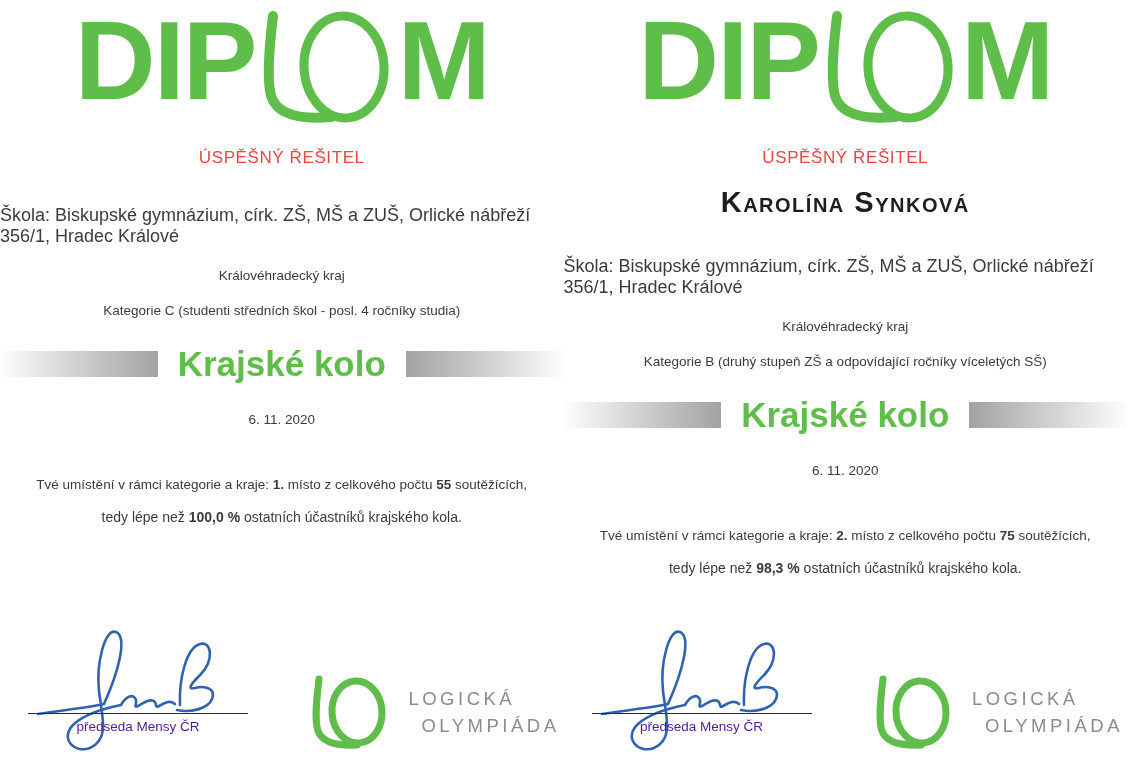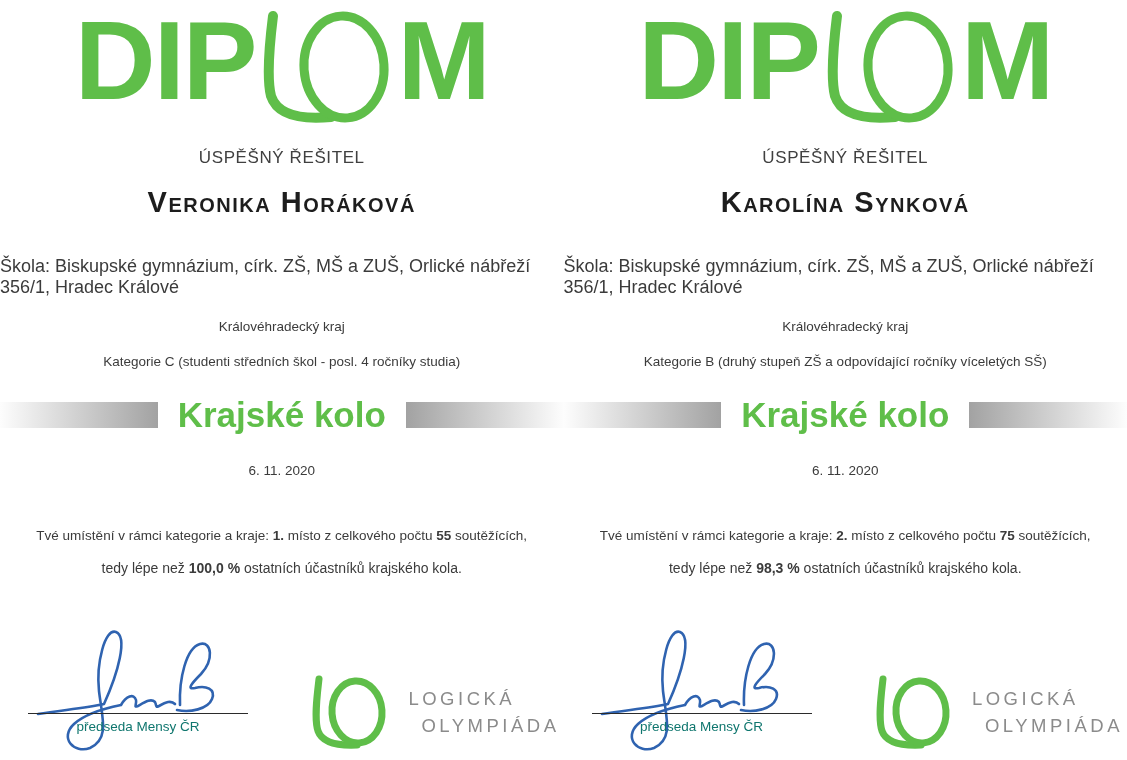--- a/index.html
+++ b/index.html
@@ -21,21 +21,21 @@
   
   .diplom-logo { margin-top:8px; height:118px; display:flex; align-items:flex-start; justify-content:center; }
   .diplom-txt {
     font-size:112px; font-weight:bold; line-height:0.95;
     color:var(--green, #5fbe49);
     letter-spacing:-2px;
   }
   .lo-big { display:block; margin:0 -4px; }
   .lo-big path, .lo-big ellipse { stroke:var(--green, #5fbe49); fill:none; stroke-linecap:round; }
 
-  .subtitle { margin-top:22px; font-size:17px; letter-spacing:0.6px; color:#404040; }
+  .subtitle { margin-top:22px; font-size:17px; letter-spacing:0.6px; color:#ef4444; }
   .name {
     margin-top:18px; font-size:29px; font-weight:bold;
     font-variant:small-caps; letter-spacing:1.5px; color:#1d1d1d;
   }
   .school   { margin-top:37px; font-size:18px; }
   .region   { margin-top:21px; font-size:13.5px; }
   .category { margin-top:20px; font-size:13.5px; }
 
   
   .banner { margin-top:28px; width:100%; display:flex; align-items:center; }
@@ -50,21 +50,21 @@
   .date { margin-top:31px; font-size:13.5px; }
   .placement1 { margin-top:50px; font-size:13.5px; }
   .placement2 { margin-top:17px; font-size:14px; }
   .b { font-weight:bold; }
 
   
   .sig-block { position:absolute; left:28px; bottom:4px; width:235px; height:135px; }
   .sig-svg { position:absolute; left:0; top:0; }
   .sig-svg path { stroke:var(--signature-blue, #2f63b0); stroke-width:2.6; fill:none; stroke-linecap:round; stroke-linejoin:round; }
   .sig-line { position:absolute; left:0; top:92px; width:220px; border-top:1.5px solid #2b2b2b; }
-  .sig-role { position:absolute; left:0; top:98px; width:220px; text-align:center; font-size:13.5px; color:#0f766e; }
+  .sig-role { position:absolute; left:0; top:98px; width:220px; text-align:center; font-size:13.5px; color:#4c1d95; }
 
   .logo-block { position:absolute; right:4px; bottom:10px; display:flex; align-items:center; }
   .lo-small { display:block; }
   .lo-small path, .lo-small ellipse { stroke:var(--green, #5fbe49); fill:none; stroke-linecap:round; }
   .logo-text { margin-left:8px; color:var(--logo-gray, #8b8b8b); font-size:18.5px; letter-spacing:3.5px; line-height:27px; }
   .logo-text .l2 { padding-left:13px; }
 </style>
 </head>
 <body>
 
@@ -74,21 +74,20 @@
     <div class="diplom-logo">
       <span class="diplom-txt">DIP</span>
       <svg class="lo-big" width="150" height="118" viewBox="0 0 150 118">
         <path d="M22,8 C19,32 15,68 20,88 C26,106 48,112 80,109" stroke-width="10"></path>
         <ellipse cx="93" cy="59" rx="40" ry="51" transform="rotate(-4 93 59)" stroke-width="9"></ellipse>
       </svg>
       <span class="diplom-txt">M</span>
     </div>
 
     <div class="subtitle">ÚSPĚŠNÝ ŘEŠITEL</div>
-    <div class="name">Veronika Horáková</div>
     <div class="school">Škola: Biskupské gymnázium, círk. ZŠ, MŠ a ZUŠ, Orlické nábřeží 356/1, Hradec Králové</div>
     <div class="region">Královéhradecký kraj</div>
     <div class="category">Kategorie C (studenti středních škol - posl. 4 ročníky studia)</div>
 
     <div class="banner">
       <div class="bar bar-left"></div>
       <div class="round-title">Krajské kolo</div>
       <div class="bar bar-right"></div>
     </div>
 

